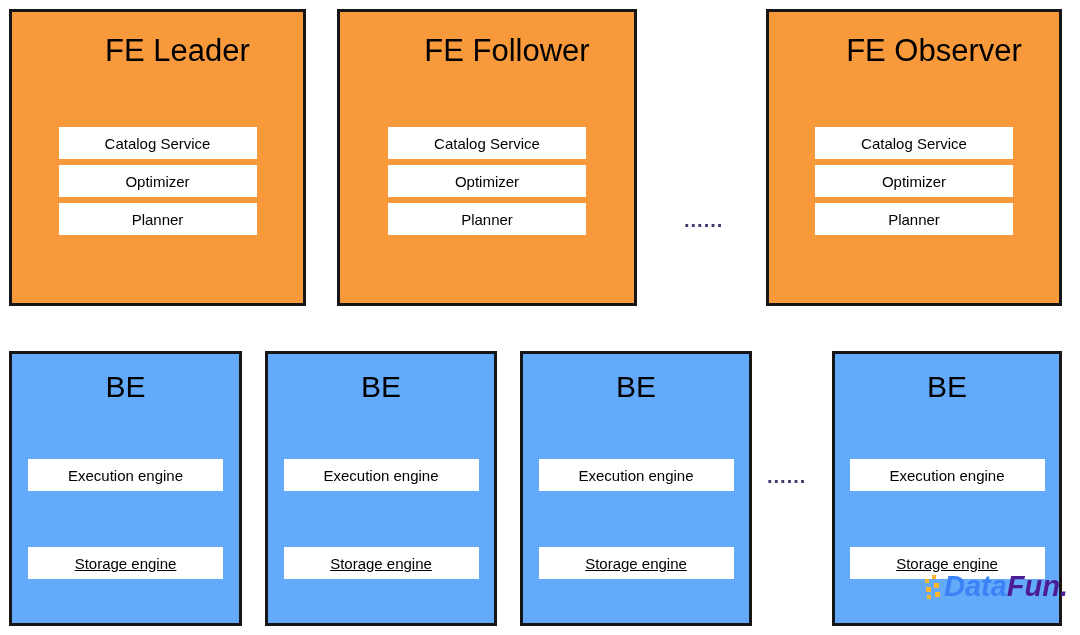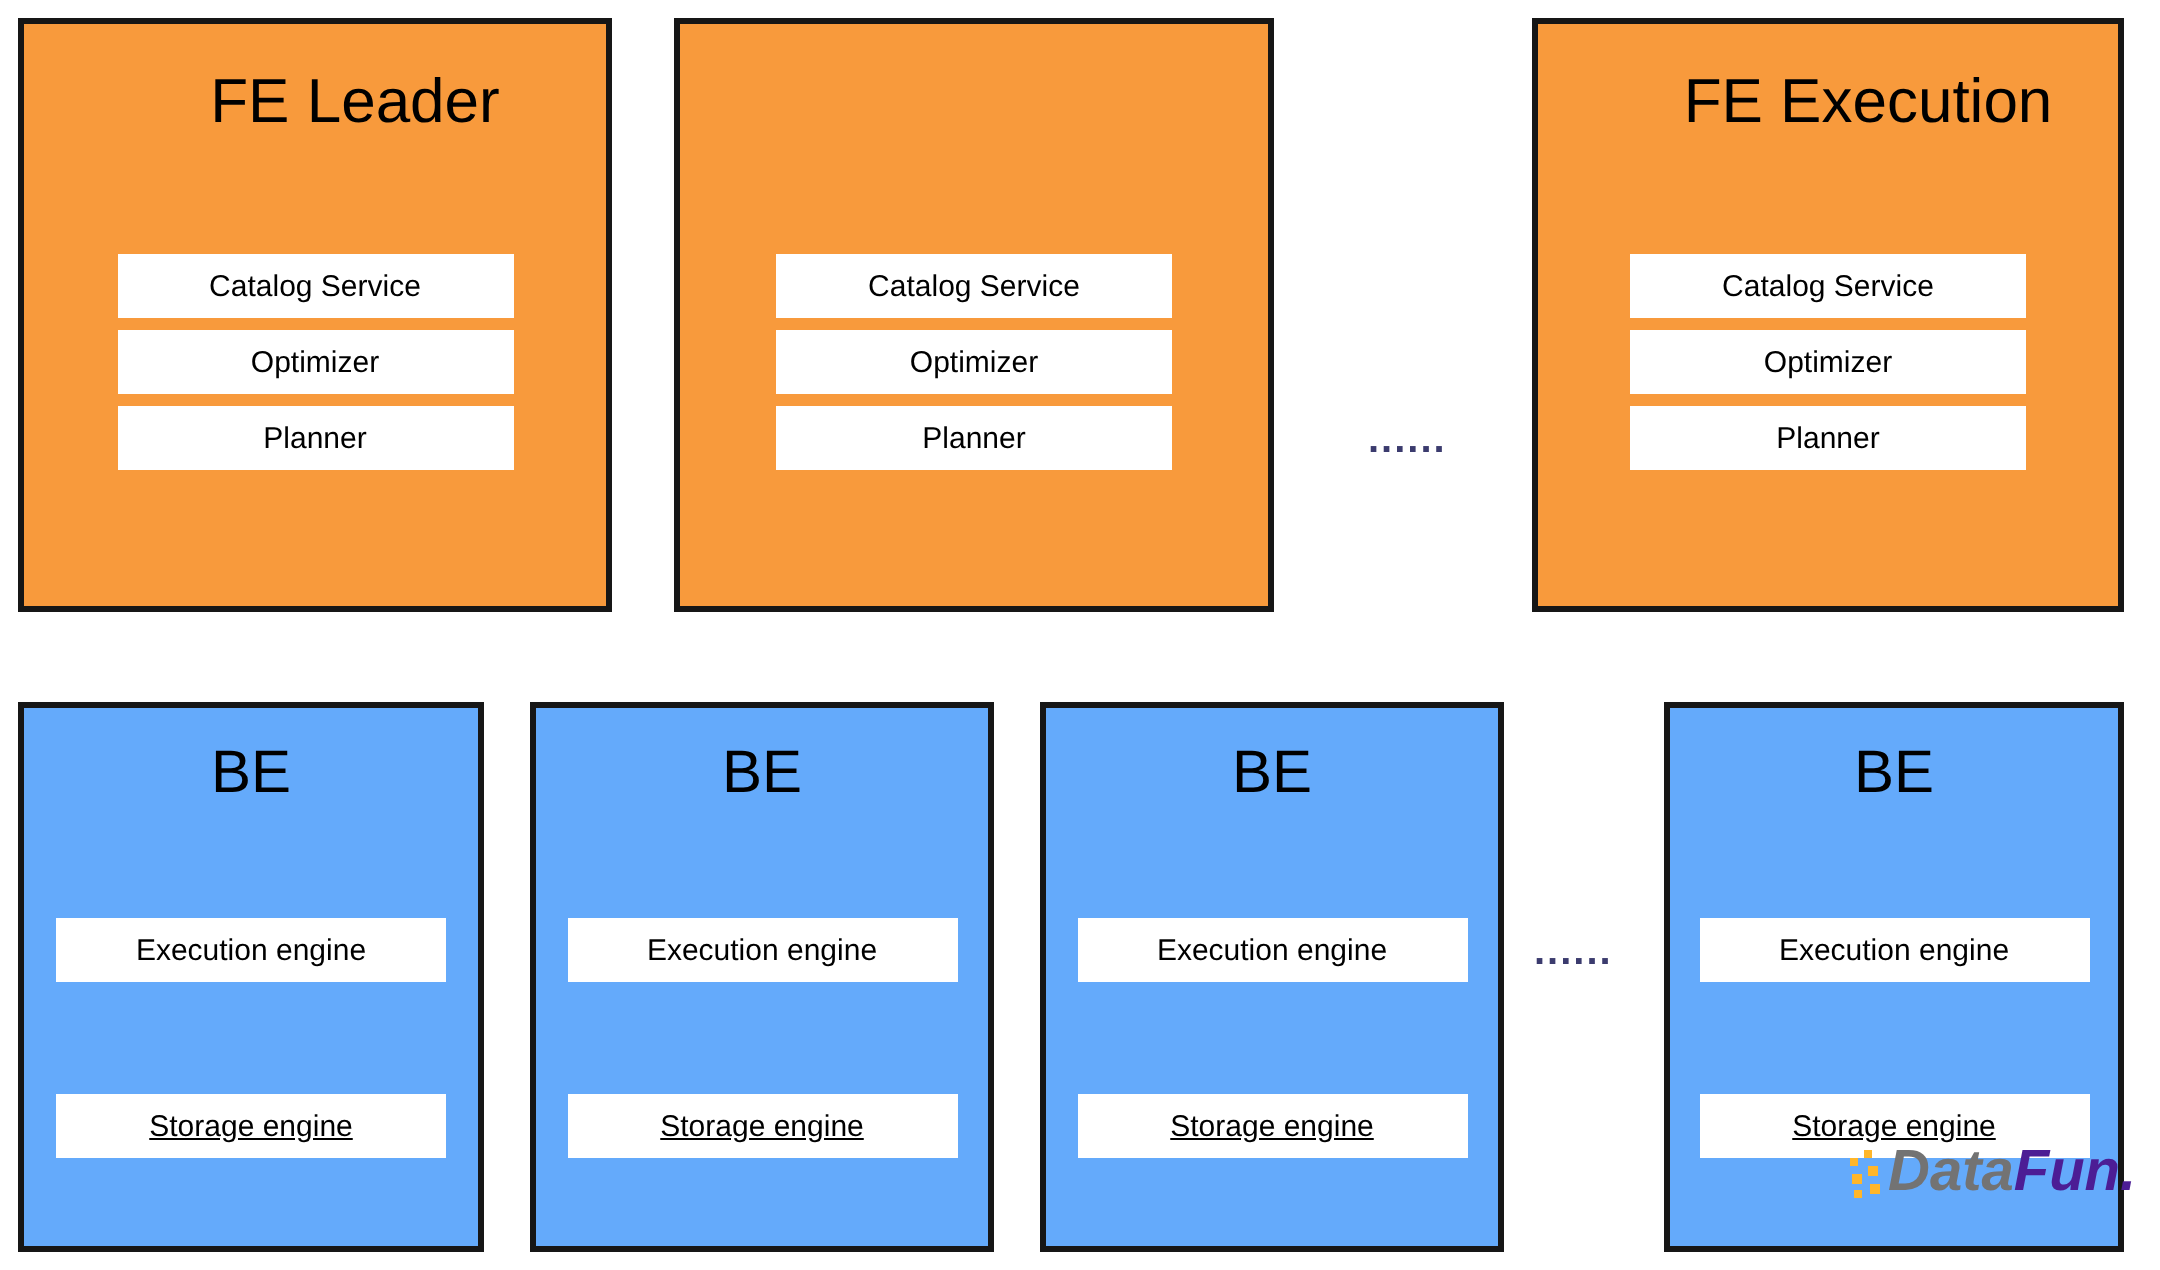--- a/index.html
+++ b/index.html
@@ -131,49 +131,50 @@
     position: absolute;
     display: block;
     background: #ffb629;
   }
   .wm-d1 { width: 4px; height: 4px; left: 0px;  top: 4px;  }
   .wm-d2 { width: 4px; height: 4px; left: 7px;  top: 0px;  }
   .wm-d3 { width: 5px; height: 5px; left: 1px;  top: 12px; }
   .wm-d4 { width: 5px; height: 5px; left: 9px;  top: 8px;  }
   .wm-d5 { width: 4px; height: 4px; left: 2px;  top: 20px; }
   .wm-d6 { width: 5px; height: 5px; left: 10px; top: 17px; }
-  .wm-data { color: #737373; }
+  .wm-data { color: #3b82f6; }
   .wm-fun  { color: #4c1d95; }
 </style>
 </head>
 <body>
 
 <div id="canvas">
 
   <div class="node fe" style="left:9px; top:9px; width:297px; height:297px;">
     <div class="node-title">FE Leader</div>
     <div class="components">
       <div class="component" style="width:198px;">Catalog Service</div>
       <div class="component" style="width:198px;">Optimizer</div>
       <div class="component" style="width:198px;">Planner</div>
     </div>
   </div>
 
   <div class="node fe" style="left:337px; top:9px; width:300px; height:297px;">
+    <div class="node-title">FE Follower</div>
     <div class="components">
       <div class="component" style="width:198px;">Catalog Service</div>
       <div class="component" style="width:198px;">Optimizer</div>
       <div class="component" style="width:198px;">Planner</div>
     </div>
   </div>
 
   <div class="ellipsis" style="left:684px; top:210px;">......</div>
 
   <div class="node fe" style="left:766px; top:9px; width:296px; height:297px;">
-    <div class="node-title">FE Execution</div>
+    <div class="node-title">FE Observer</div>
     <div class="components">
       <div class="component" style="width:198px;">Catalog Service</div>
       <div class="component" style="width:198px;">Optimizer</div>
       <div class="component" style="width:198px;">Planner</div>
     </div>
   </div>
 
   <div class="node be" style="left:9px; top:351px; width:233px; height:275px;">
     <div class="node-title">BE</div>
     <div class="components">

